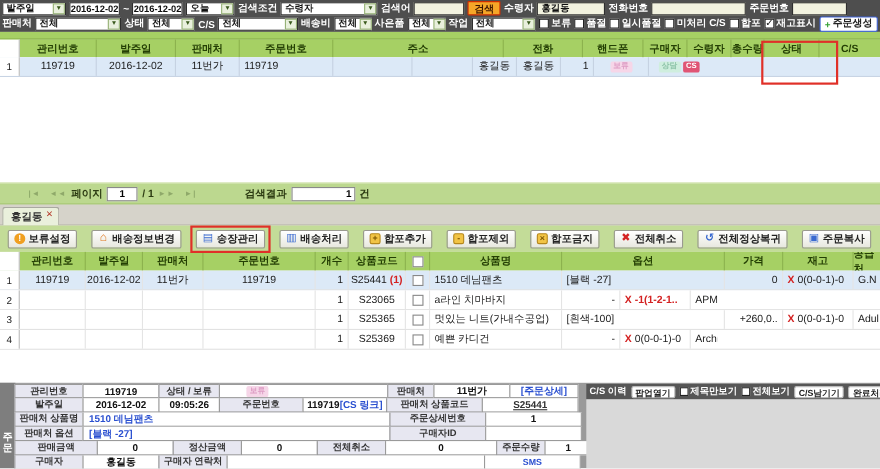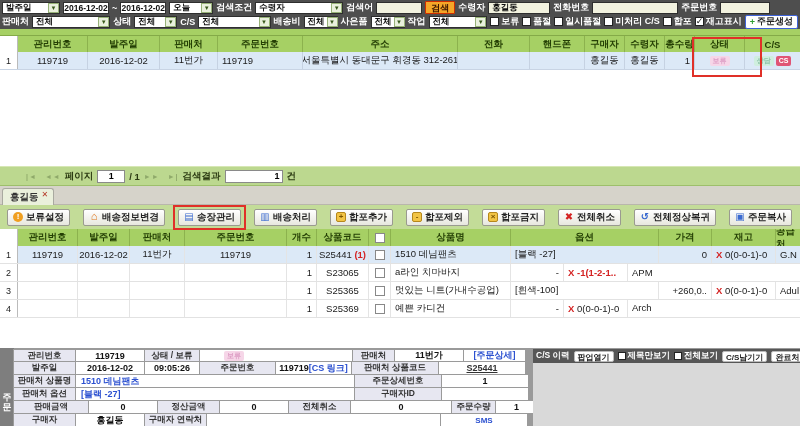--- a/index.html
+++ b/index.html
@@ -209,21 +209,20 @@
       <div class="gc" style="width:30px">총수량</div>
       <div class="gc" style="width:50px">상태</div>
       <div class="gc" style="width:55px;border-right:none">C/S</div>
     </div>
     <div class="grow">
       <div class="gc rownum" style="width:18px">1</div>
       <div class="gc" style="width:70px">119719</div>
       <div class="gc" style="width:72px">2016-12-02</div>
       <div class="gc" style="width:58px">11번가</div>
       <div class="gc al" style="width:85px">119719</div>
-      <div class="gc" style="width:155px">서울특별시 동대문구 휘경동 312-261</div>
       <div class="gc" style="width:72px"></div>
       <div class="gc" style="width:55px"></div>
       <div class="gc" style="width:40px">홍길동</div>
       <div class="gc" style="width:40px">홍길동</div>
       <div class="gc ar" style="width:30px">1</div>
       <div class="gc" style="width:50px">
           <span class="badge badge-pink">보류</span>
         </div>
       <div class="gc" style="width:55px;border-right:none">
           <span class="badge badge-mint">상담</span>
@@ -234,21 +233,21 @@
   <div class="ann ann-status"></div>
 
   <div class="pagebar">
     <span class="nav" style="margin-left:26px">|◄</span>
     <span class="nav">◄◄</span>
     <span>페이지</span>
     <input class="pg-in" value="1" style="">
     <span>/ 1</span>
     <span class="nav">►►</span>
     <span class="nav">►|</span>
-    <span style="">검색결과</span>
+    <span style="margin-left:40px">검색결과</span>
     <input class="rs-in" value="1" style="">
     <span>건</span>
   </div>
 
   <div class="tabbar">
     <div class="tab">
       <span>홍길동</span>
       <span class="close">✕</span>
     </div>
   </div>

